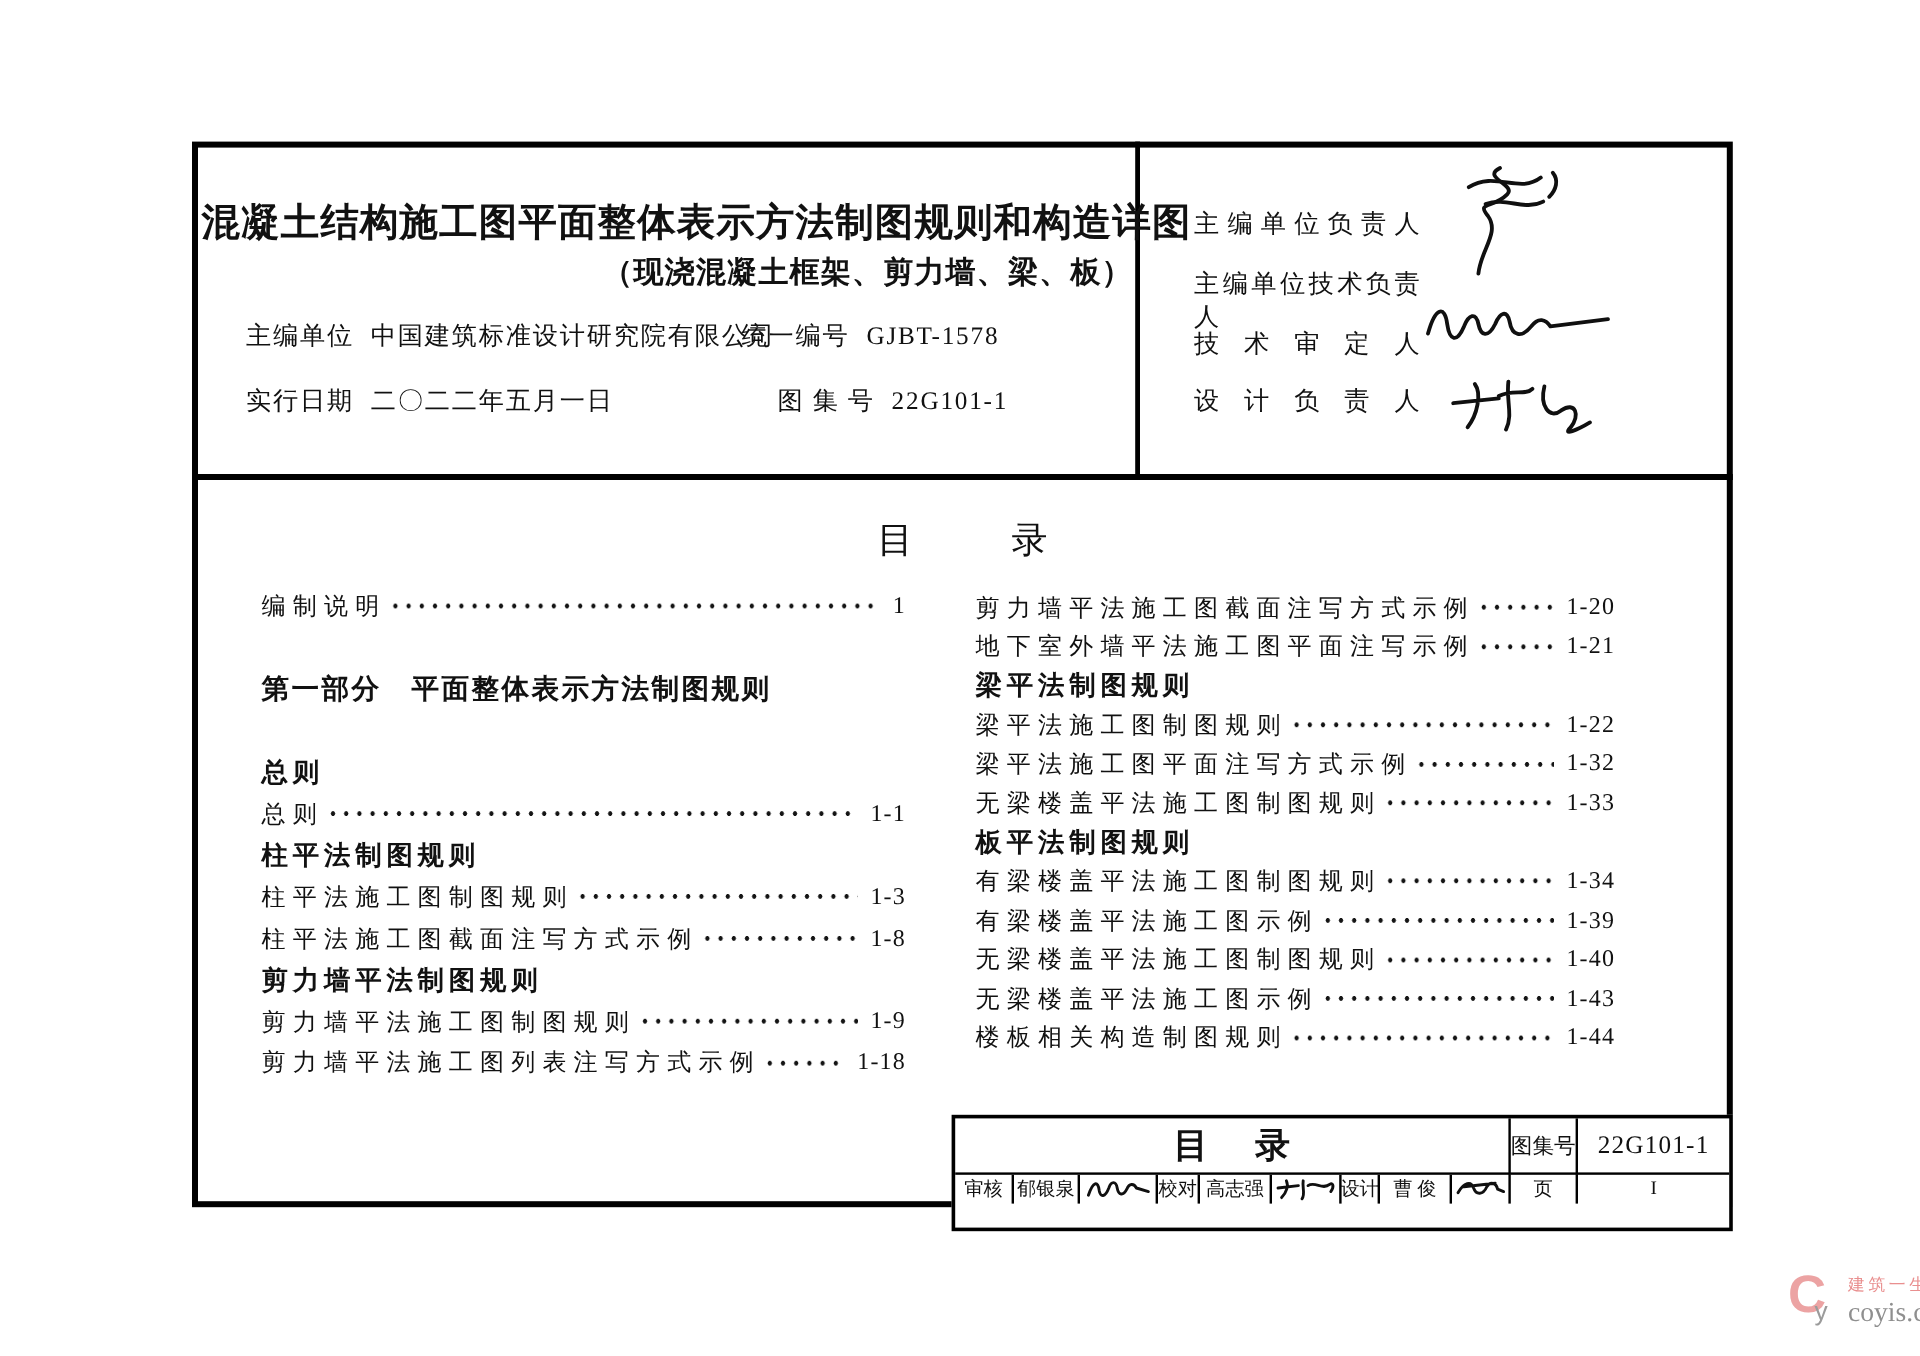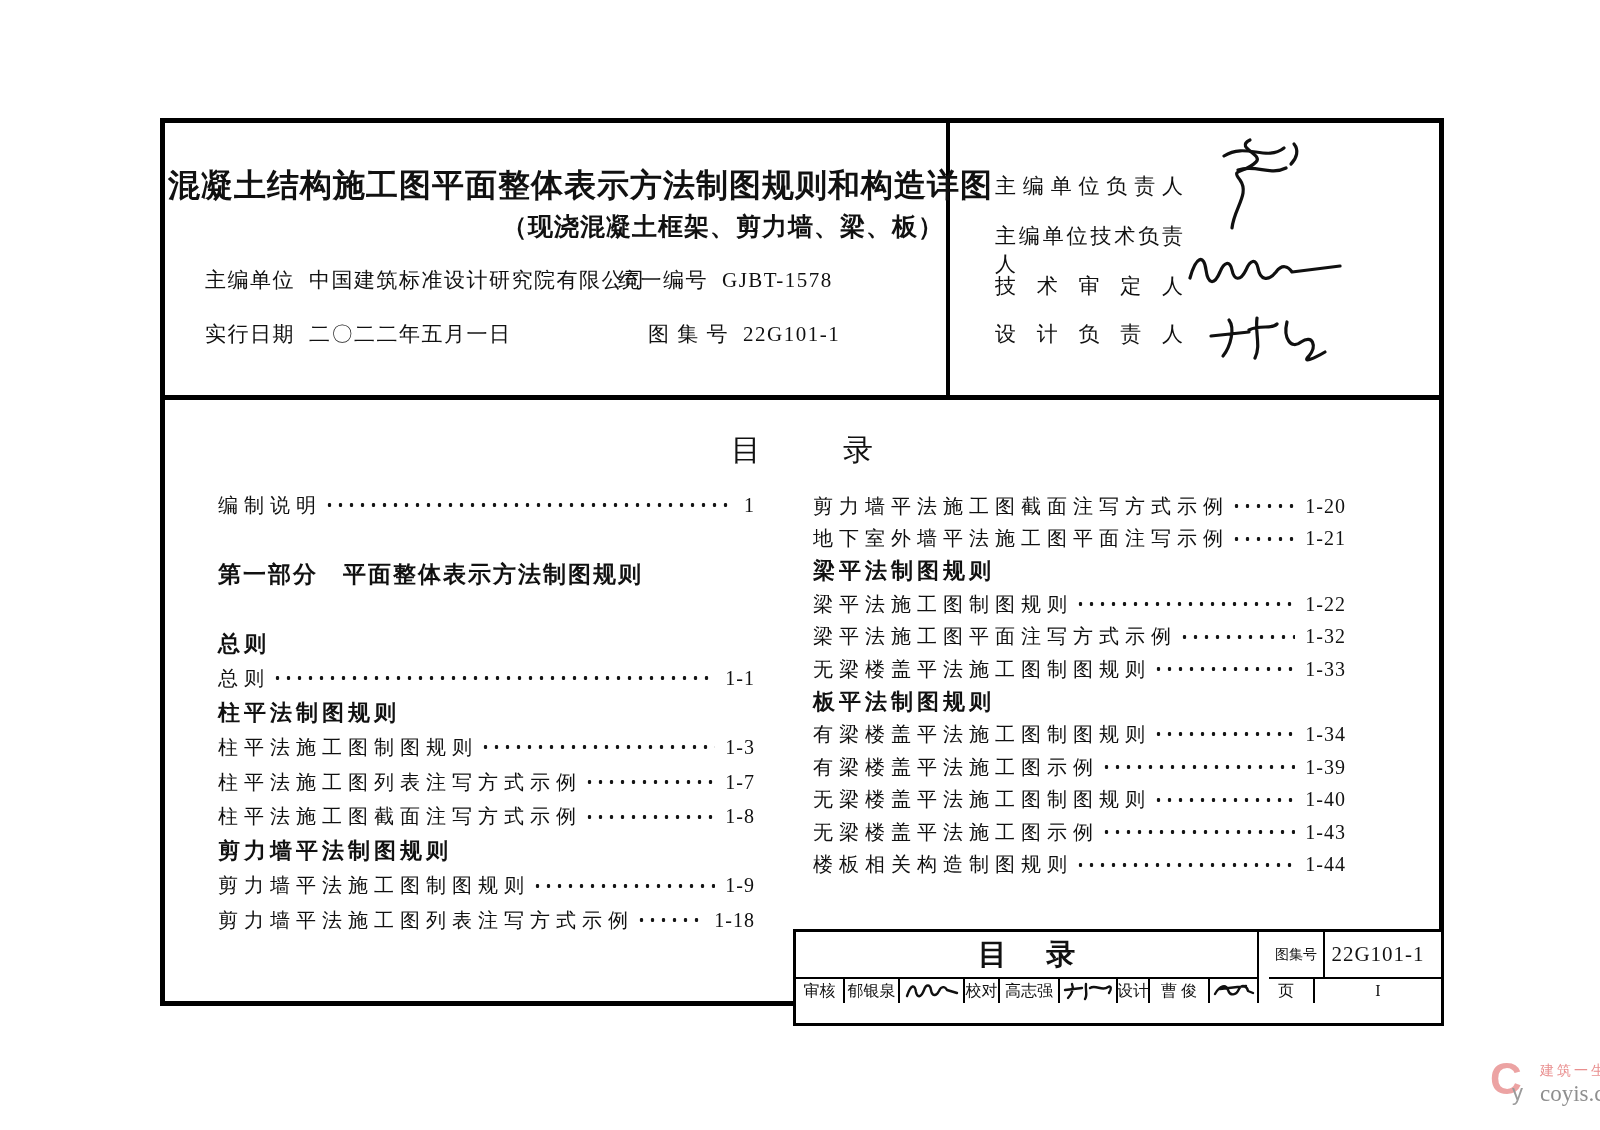--- a/index.html
+++ b/index.html
@@ -60,21 +60,21 @@
 
   
   .tb{position:absolute;left:793px;top:929px;width:651px;height:97px;
       border:3px solid #000;box-sizing:border-box;background:#fff;}
   .tb .cell{position:absolute;box-sizing:border-box;display:flex;align-items:center;
             justify-content:center;border-color:#000;white-space:nowrap;}
   .tb-title{left:0;top:0;width:463px;height:47px;border-right:2px solid #000;
             border-bottom:2px solid #000;font-weight:bold;font-size:29px;
             letter-spacing:16px;padding-left:16px;}
   .tb-atlaslbl{left:463px;top:0;width:56px;height:47px;border-right:2px solid #000;
-               border-bottom:2px solid #000;font-size:14px;margin-left:10px;}
+               border-bottom:2px solid #000;font-size:18px;}
   .tb-atlasval{left:519px;top:0;width:126px;height:47px;border-bottom:2px solid #000;
                font-size:21px;letter-spacing:1px;}
   .tb .r{top:47px;height:24px;border-right:2px solid #000;font-size:16px;}
   .c-rev{left:0;width:49px;}
   .c-revv{left:49px;width:55px;}
   .c-sig1{left:104px;width:65px;}
   .c-prf{left:169px;width:35px;}
   .c-prfv{left:204px;width:60px;}
   .c-sig2{left:264px;width:58px;}
   .c-des{left:322px;width:32px;}
@@ -169,25 +169,20 @@
       </div>
       <div class="toc-row header">
         <span class="lbl">柱平法制图规则</span>
       </div>
       <div class="toc-row entry">
         <span class="lbl">柱平法施工图制图规则</span>
         <span class="leader"></span>
         <span class="pg">1-3</span>
       </div>
       <div class="toc-row entry">
-        <span class="lbl">柱平法施工图列表注写方式示例</span>
-        <span class="leader"></span>
-        <span class="pg">1-7</span>
-      </div>
-      <div class="toc-row entry">
         <span class="lbl">柱平法施工图截面注写方式示例</span>
         <span class="leader"></span>
         <span class="pg">1-8</span>
       </div>
       <div class="toc-row header">
         <span class="lbl">剪力墙平法制图规则</span>
       </div>
       <div class="toc-row entry">
         <span class="lbl">剪力墙平法施工图制图规则</span>
         <span class="leader"></span>

